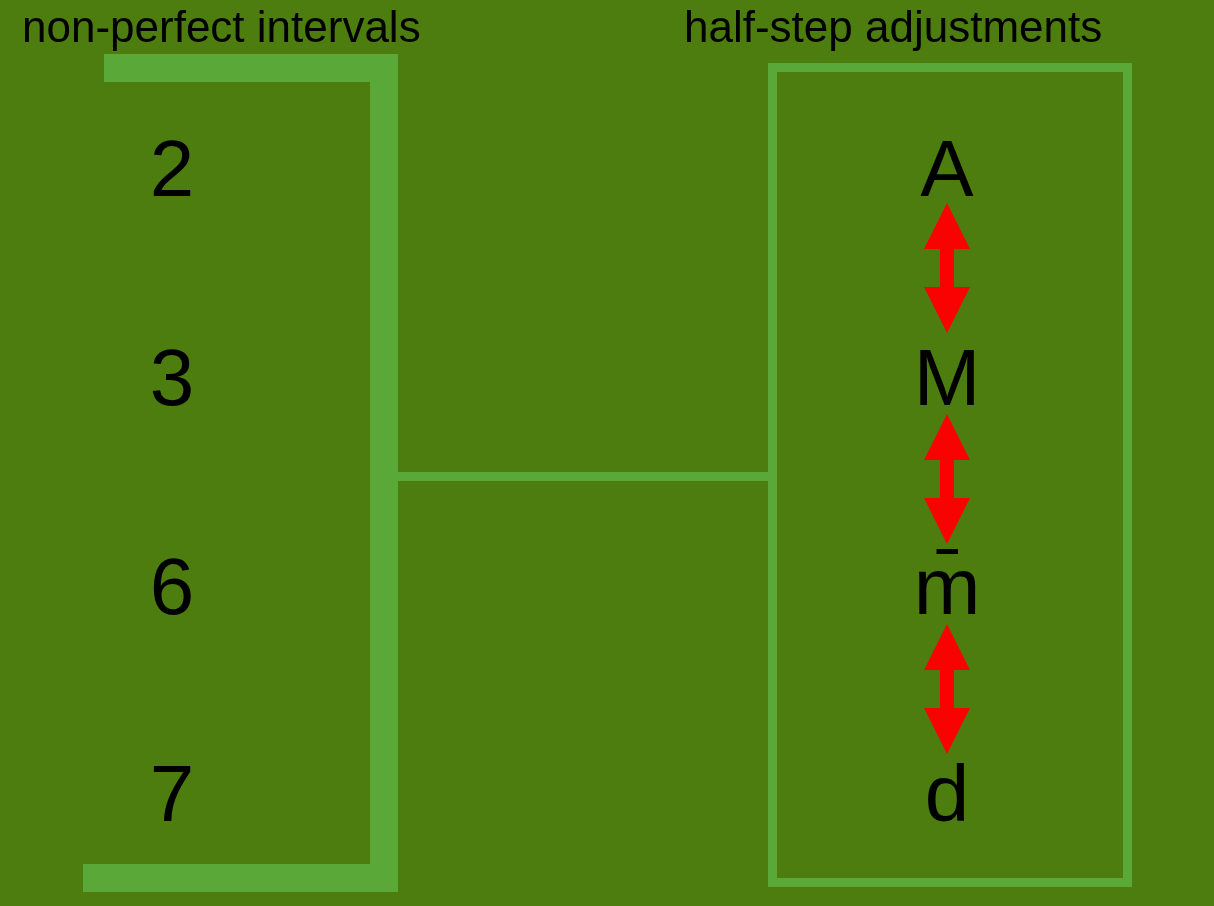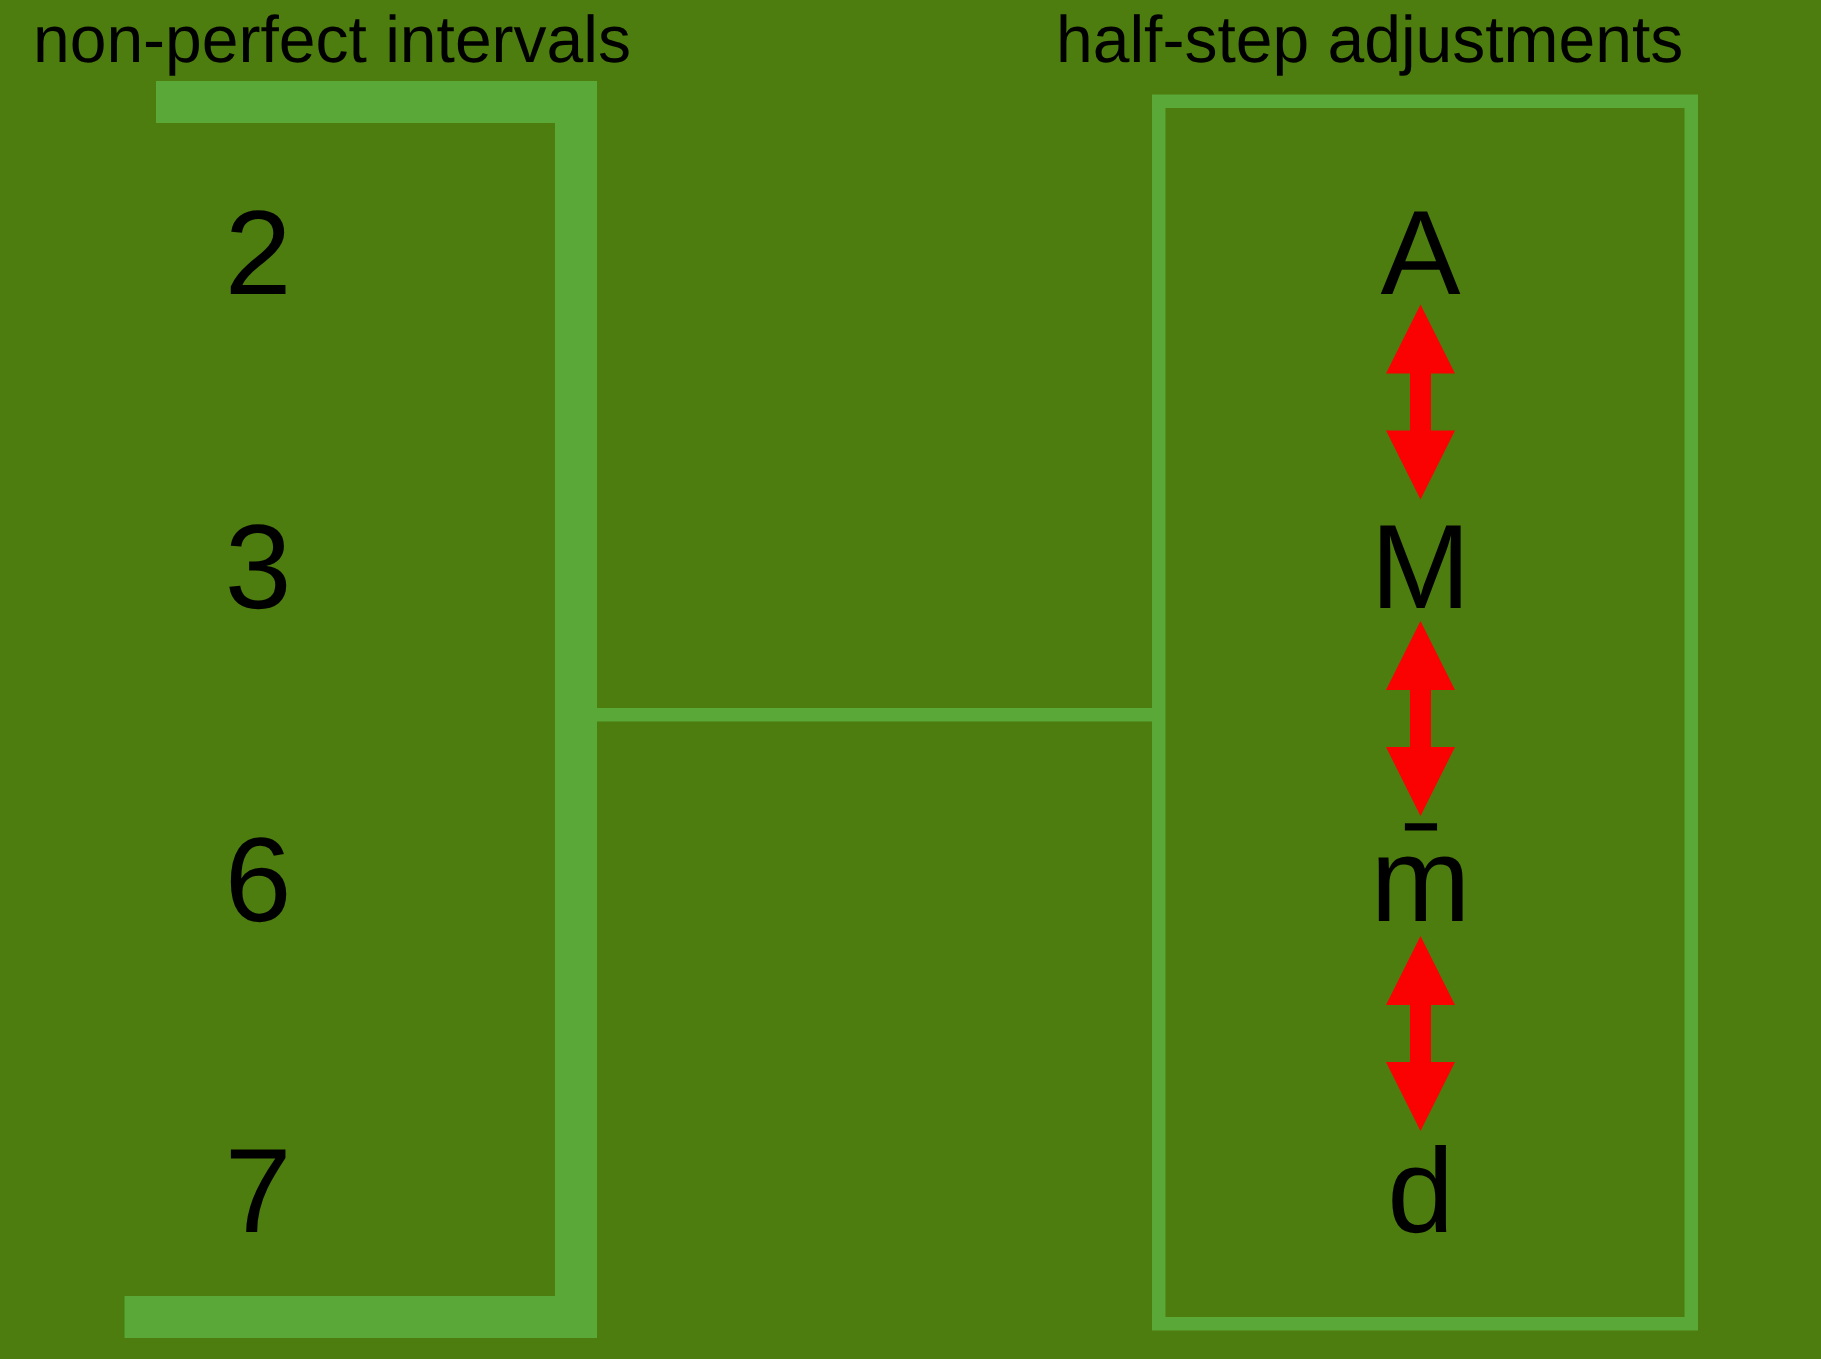--- a/index.html
+++ b/index.html
@@ -82,21 +82,21 @@
     height: 50px;
     background: #fb0202;
   }
 </style>
 </head>
 <body>
 
 <div class="canvas">
 
   <div class="title" style="left:22px;">non-perfect intervals</div>
-  <div class="title" style="left:704px;">half-step adjustments</div>
+  <div class="title" style="left:684px;">half-step adjustments</div>
 
   <div class="green-bar" style="left:104px; top:54px; width:294px; height:28px;"></div>
   <div class="green-bar" style="left:370px; top:54px; width:28px; height:838px;"></div>
   <div class="green-bar" style="left:83px; top:864px; width:315px; height:28px;"></div>
 
   <div class="green-bar" style="left:396px; top:472px; width:376px; height:9px;"></div>
 
   <div class="adj-box"></div>
 
   <div class="glyph" style="left:172px; top:129px;">2</div>

